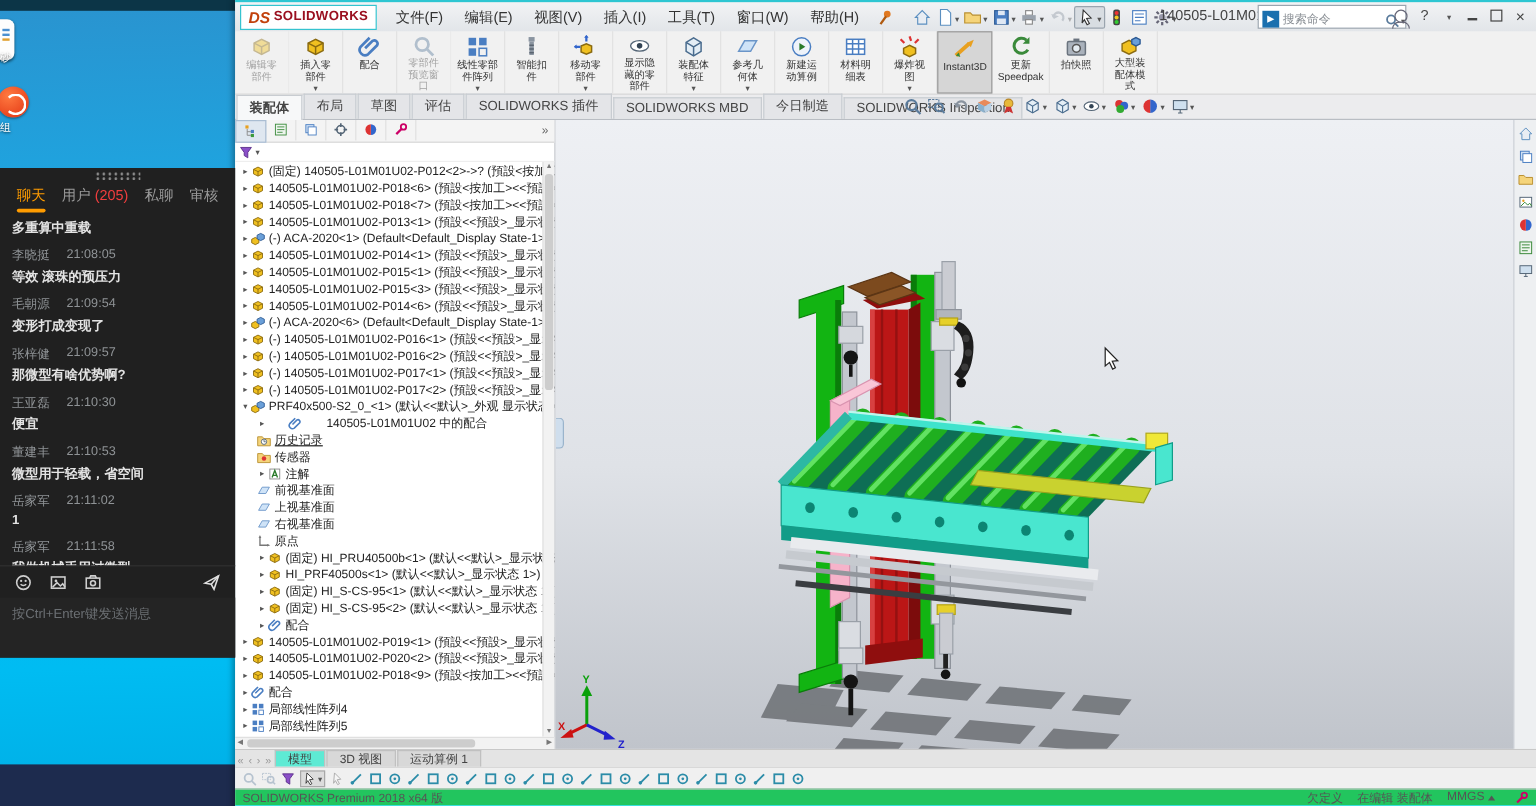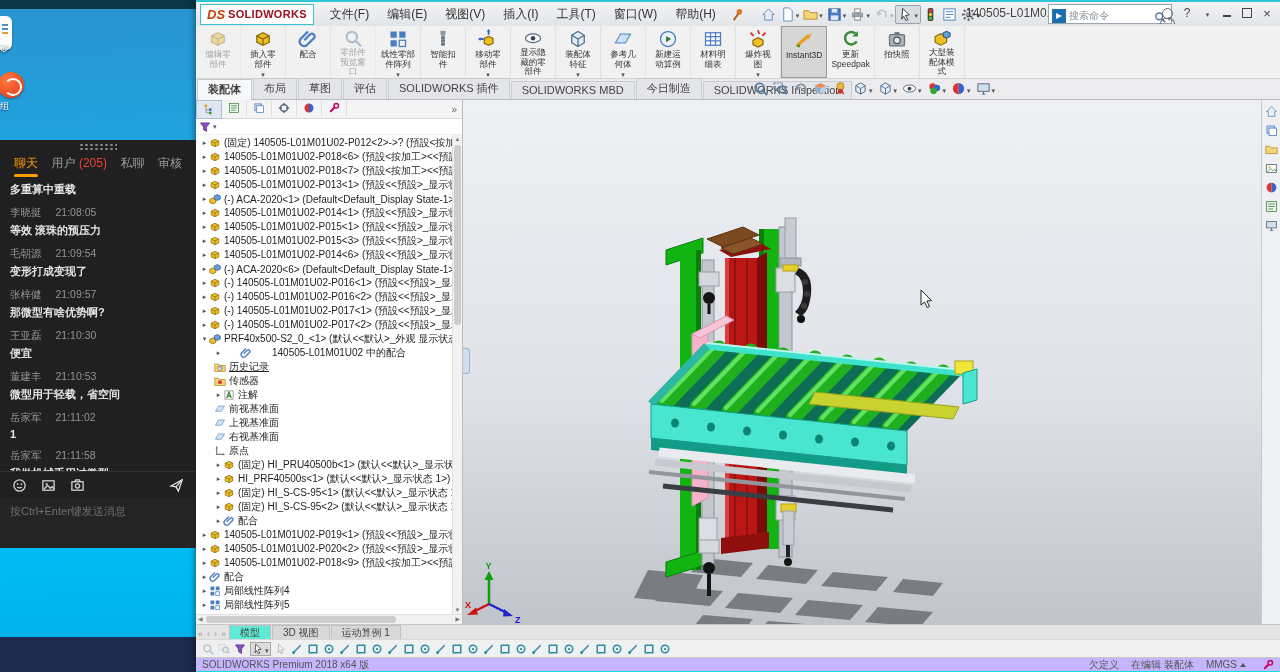--- a/index.html
+++ b/index.html
@@ -109,21 +109,21 @@
   .motion{height:14px;background:#e4e4e4;border-top:1px solid #c8c8c8;display:flex;align-items:flex-end;font-size:10px;}
   .marr{color:#9a9a9a;font-size:9px;padding:0 2px;}
   .mtab{padding:0 10px 1px 10px;border:1px solid #c0c0c0;border-bottom:none;background:#d8d8d8;color:#444;margin-left:1px;height:12px;}
   .mtab.active{background:#5eead4;}
   
   .fbar{height:17px;background:#f0f0f0;border-top:1px solid #d8d8d8;display:flex;align-items:center;gap:4px;padding-left:6px;}
   .fbtn{display:flex;align-items:center;}
   .fbtn.disabled{opacity:.38;}
   .fbtn.active{background:#dcdcdc;border:1px solid #a8a8a8;padding:0 1px;}
   
-  .status{height:13px;background:#c4b5fd;border-top:1px solid #c8c8c8;display:flex;align-items:center;font-size:10px;color:#555;padding:0 6px;}
+  .status{height:13px;background:#22c55e;border-top:1px solid #c8c8c8;display:flex;align-items:center;font-size:10px;color:#555;padding:0 6px;}
   .status .sleft{flex:none;}
   .status .sitems{margin-left:auto;display:flex;gap:12px;align-items:center;margin-right:16px;}
   .sitem{display:flex;align-items:center;gap:3px;}
   .scaret{width:0;height:0;border-left:3px solid transparent;border-right:3px solid transparent;border-bottom:4px solid #555;}
   .cyanstrip{height:3px;background:#17dede;}
 </style>
 </head>
 <body>
 
 <svg width="0" height="0" style="position:absolute">

